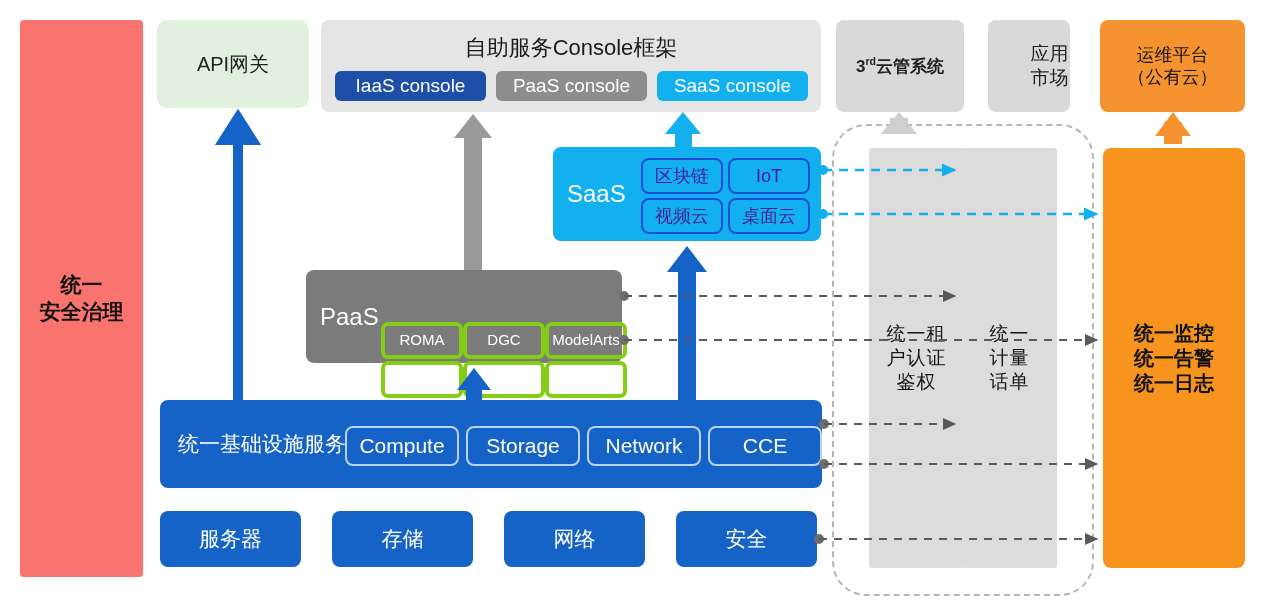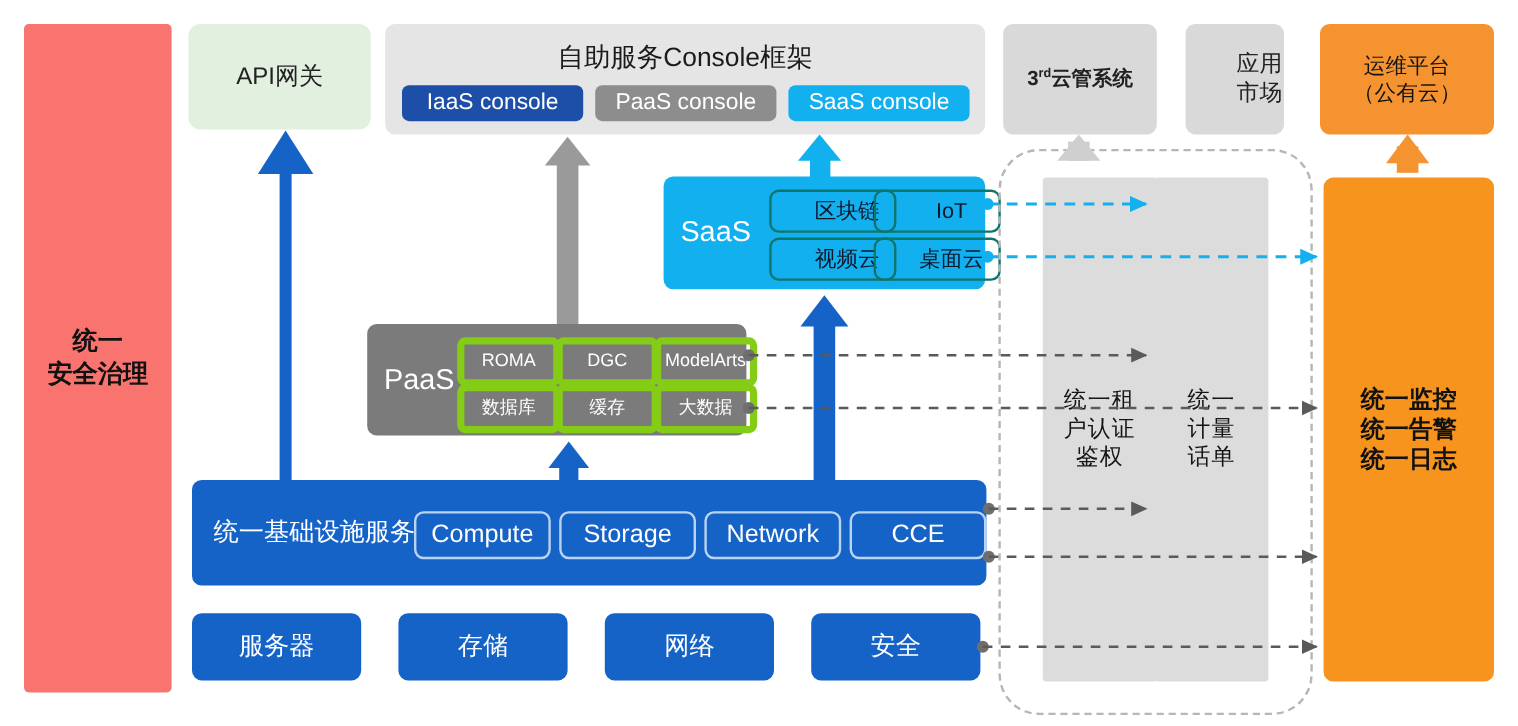--- a/index.html
+++ b/index.html
@@ -29,29 +29,29 @@
   sup{font-size:0.62em;vertical-align:super;}
 
   
   .orange-top{background:#f59331;border-radius:8px;color:#141414;font-size:18px;}
   .orange-col{background:#f7941e;border-radius:8px;color:#111;font-size:20px;font-weight:600;}
 
   
   .saas-panel{background:#12b0ef;border-radius:8px;display:block;}
   .saas-label{position:absolute;left:14px;top:50%;transform:translateY(-50%);
               color:#fff;font-size:24px;}
-  .chip{position:absolute;border:2px solid #0f766e;border-radius:8px;color:#0f172a;
-        font-size:18px;display:flex;align-items:center;justify-content:center;padding-left:24px;}
+  .chip{position:absolute;border:2px solid #1d4ed8;border-radius:8px;color:#4c1d95;
+        font-size:18px;display:flex;align-items:center;justify-content:center;}
 
   
   .paas-panel{background:#7b7b7b;border-radius:8px;display:block;}
   .paas-label{position:absolute;left:14px;top:50%;transform:translateY(-50%);
               color:#fff;font-size:24px;}
-  .chip-g{position:absolute;border:6px solid #84cc16;border-radius:7px;color:#fff;
-          font-size:15px;display:flex;align-items:center;justify-content:center;}
+  .chip-g{position:absolute;border:4px solid #84cc16;border-radius:7px;color:#fff;
+          font-size:15px;display:flex;align-items:center;justify-content:center;margin-top:41px;}
 
   
   .infra{background:#1663c7;border-radius:8px;display:block;}
   .infra-label{position:absolute;left:18px;top:50%;transform:translateY(-50%);
                color:#fff;font-size:21px;}
   .chip-b{position:absolute;border:2px solid #b9d4f2;border-radius:8px;color:#fff;
           font-size:21px;display:flex;align-items:center;justify-content:center;}
 
   
   .hw-box{background:#1663c7;border-radius:8px;color:#fff;font-size:21px;}

